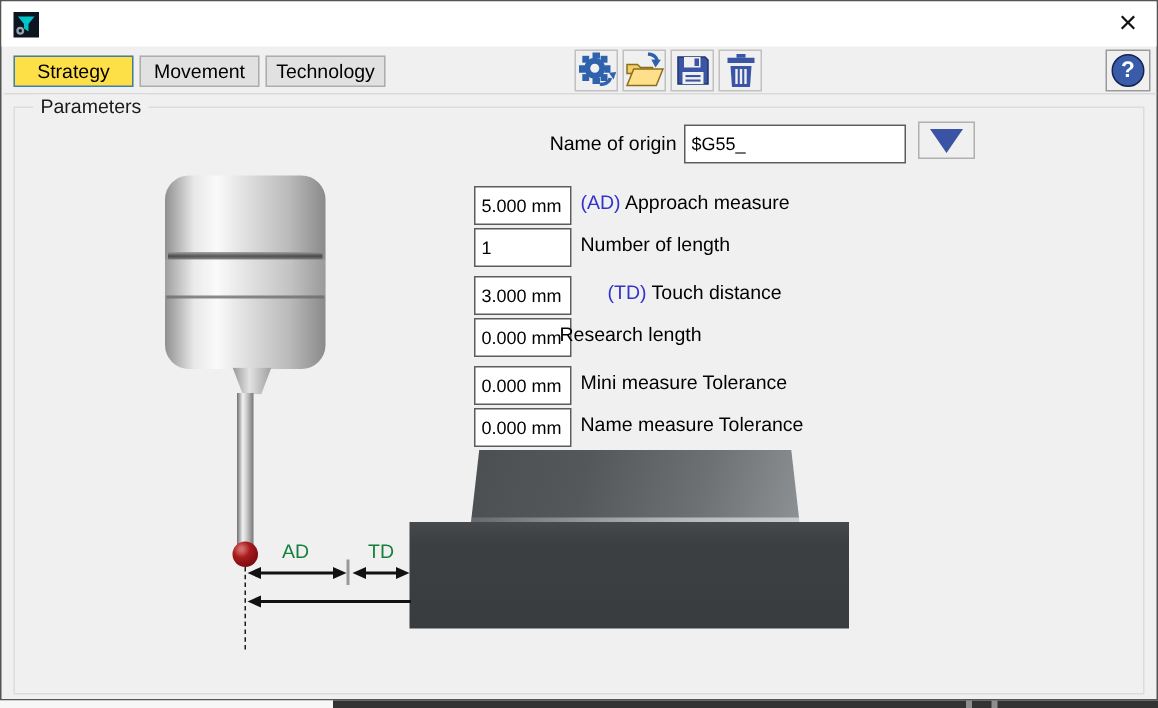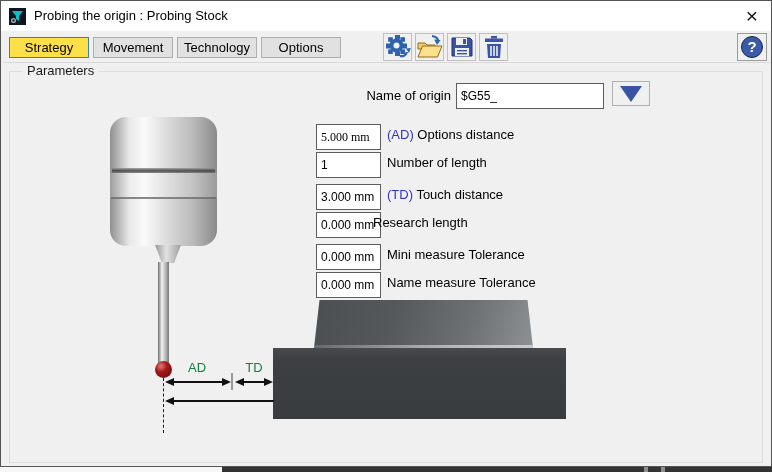--- a/index.html
+++ b/index.html
@@ -94,28 +94,26 @@
   <div class="dialog">
 
     <div class="titlebar">
       <div class="title-icon">
         <svg width="17" height="17" viewBox="0 0 17 17">
           <polygon points="3,3 14,3 10,8 10,13 7,11 7,8" fill="#00c4c8"></polygon>
           <circle cx="4.5" cy="12.5" r="2.6" fill="#93a3ad"></circle>
           <circle cx="4.5" cy="12.5" r="1.1" fill="#0d1520"></circle>
         </svg>
       </div>
-      <div class="title-text">Probing the origin : Probing Stock</div>
       <div class="close-btn">×</div>
     </div>
 
     <div class="tab selected" style="left:8px;">Strategy</div>
     <div class="tab" style="left:92px;">Movement</div>
     <div class="tab" style="left:176px;">Technology</div>
-    <div class="tab" style="left:260px;">Options</div>
 
     <div class="tool-btn" style="left:382px;">
       <svg width="26" height="26" viewBox="0 0 26 26">
         <g fill="#2e62ad">
           <rect x="10" y="1" width="5" height="4"></rect>
             <rect x="10" y="18" width="5" height="4"></rect>
           <rect x="1" y="9.5" width="4" height="5"></rect>
             <rect x="18" y="9.5" width="4" height="5"></rect>
           <rect x="3.2" y="3.2" width="4.6" height="4.6"></rect>
             <rect x="15.4" y="3.2" width="4.6" height="4.6"></rect>
@@ -165,28 +163,28 @@
     <div class="groupbox">
       <div class="groupbox-legend">Parameters</div>
     </div>
 
     <div class="field-label origin-label">Name of origin</div>
     <input class="txt" style="left: 455px; top: 82px; width: 148px;" value="$G55_">
     <div class="tri-btn">
       <div class="tri-down"></div>
     </div>
 
-    <input class="txt param-input" style="top: 123px; font-family: Liberation Serif, serif;" value="5.000 mm">
-    <div class="field-label" style="left:386px; top:126px;"><span class="prefix">(AD) </span><span>Options distance</span></div>
+    <input class="txt param-input" style="top: 123px;" value="5.000 mm">
+    <div class="field-label" style="left:386px; top:126px;"><span class="prefix">(AD) </span><span>Approach measure</span></div>
 
     <input class="txt param-input" style="top: 151px;" value="1">
     <div class="field-label" style="left:386px; top:154px;"><span class="prefix"></span><span>Number of length</span></div>
 
     <input class="txt param-input" style="top: 183px;" value="3.000 mm">
-    <div class="field-label" style="left:386px; top:186px;"><span class="prefix">(TD) </span><span>Touch distance</span></div>
+    <div class="field-label" style="left:404px; top:186px;"><span class="prefix">(TD) </span><span>Touch distance</span></div>
 
     <input class="txt param-input" style="top: 211px;" value="0.000 mm">
     <div class="field-label" style="left:372px; top:214px;"><span class="prefix"></span><span>Research length</span></div>
 
     <input class="txt param-input" style="top: 243px;" value="0.000 mm">
     <div class="field-label" style="left:386px; top:246px;"><span class="prefix"></span><span>Mini measure Tolerance</span></div>
 
     <input class="txt param-input" style="top: 271px;" value="0.000 mm">
     <div class="field-label" style="left:386px; top:274px;"><span class="prefix"></span><span>Name measure Tolerance</span></div>
 

